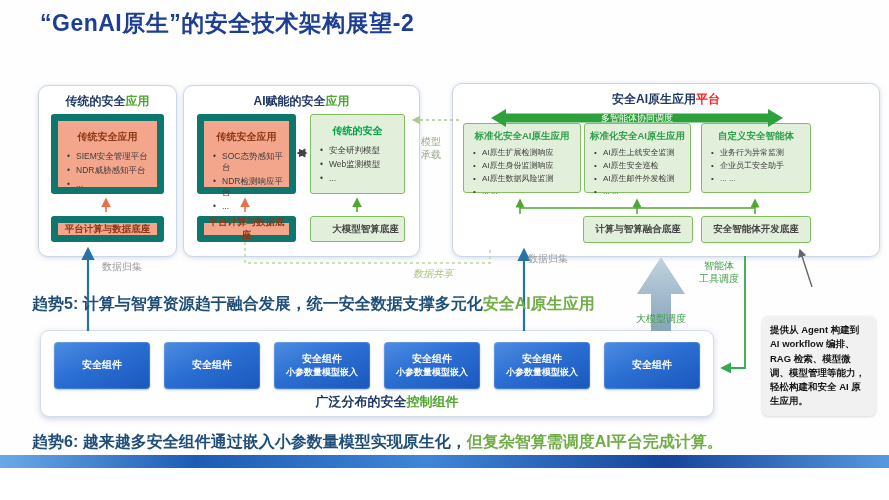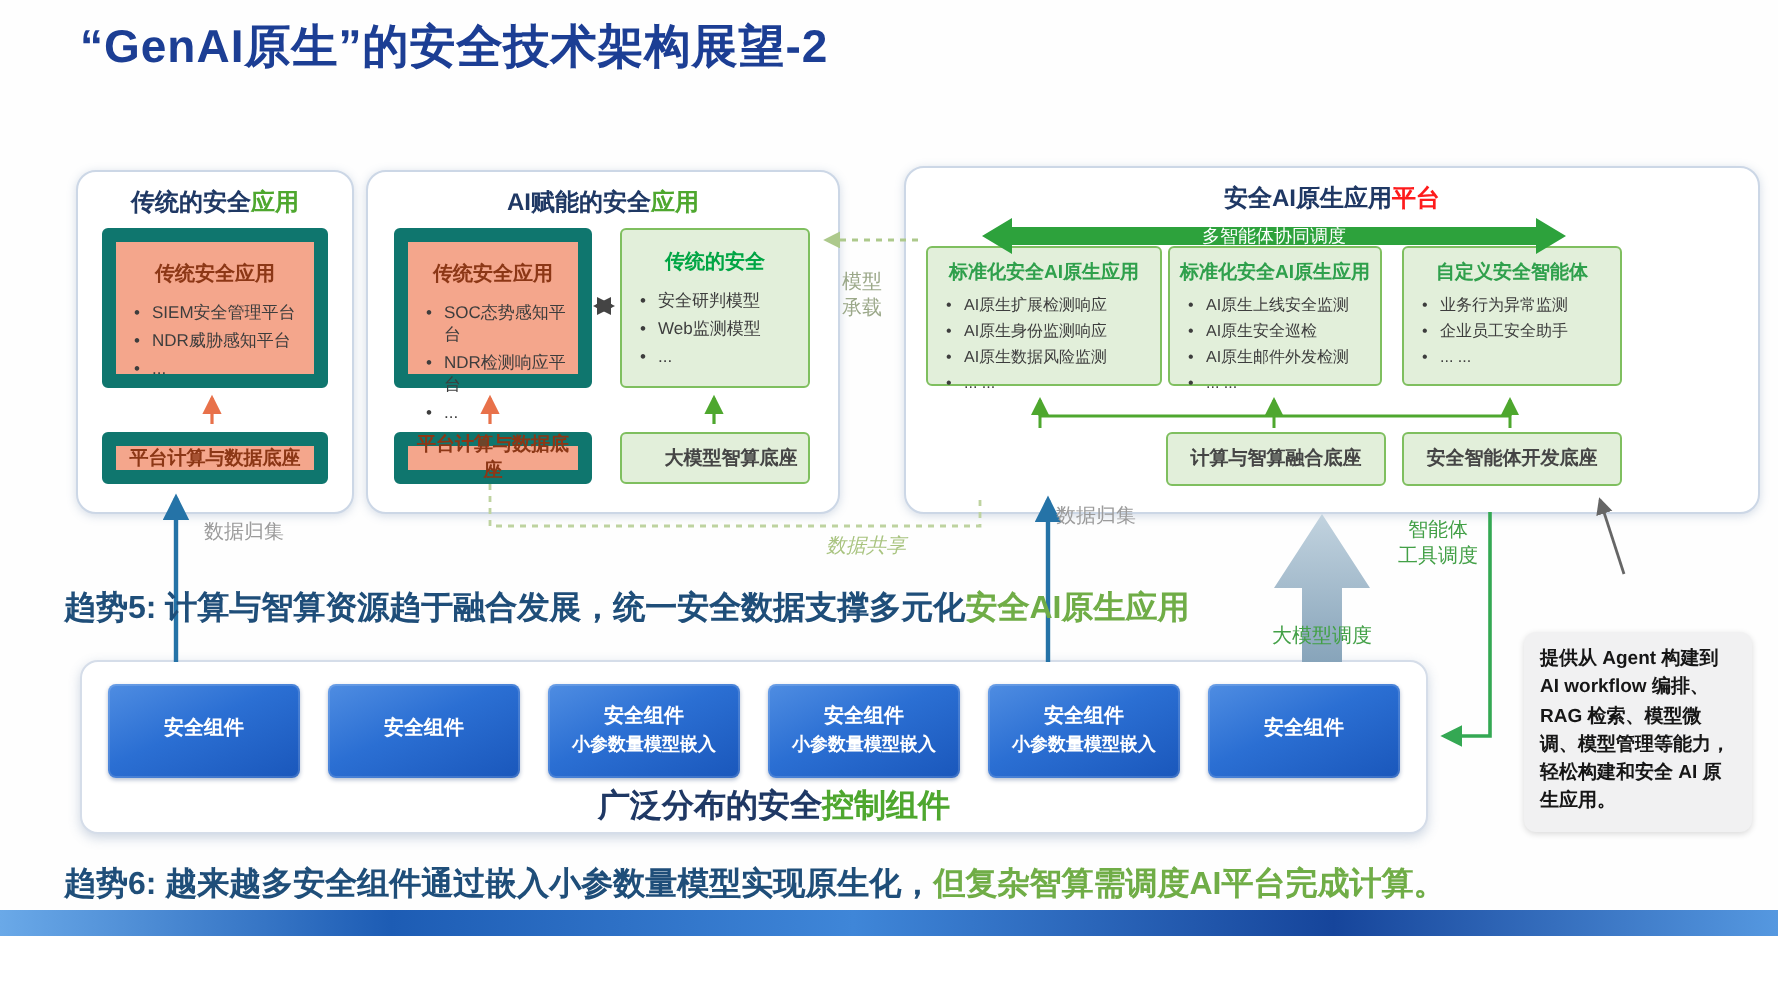--- a/index.html
+++ b/index.html
@@ -70,21 +70,21 @@
   
   .components{position:absolute;left:40px;top:330px;width:672px;height:85px;background:#fff;
               border:1px solid #d5dde9;border-radius:9px;box-shadow:0 2px 6px rgba(90,120,160,.3);z-index:2;}
   .comp-row{position:absolute;left:13px;right:13px;top:11px;display:flex;gap:14px;}
   .comp{flex:1;height:47px;border-radius:4px;color:#fff;font-weight:bold;display:flex;flex-direction:column;
         align-items:center;justify-content:center;text-align:center;
         background:linear-gradient(155deg,#4f8de2 0%,#2b6fd3 45%,#1a57bb 100%);
         box-shadow:inset 0 0 0 1px rgba(255,255,255,.15),0 1px 2px rgba(0,40,100,.3);}
   .comp .l1{font-size:10px;line-height:1.25;}
   .comp .l2{font-size:9px;line-height:1.25;margin-top:2px;}
-  .comp-caption{position:absolute;left:0;right:0;top:62px;text-align:center;font-size:16px;font-weight:bold;margin-left:20px;}
+  .comp-caption{position:absolute;left:0;right:0;top:62px;text-align:center;font-size:13px;font-weight:bold;margin-left:20px;}
   
   .overlay{position:absolute;left:0;top:0;z-index:5;pointer-events:none;}
   .footer-bar{position:absolute;left:0;bottom:0;width:889px;height:13px;
               background:linear-gradient(90deg,#6aa9e8,#1d5cb4 22%,#3f86d8 48%,#16459b 75%,#5598e0);z-index:6;}
 </style>
 </head>
 <body>
 
 <div class="canvas">
 

